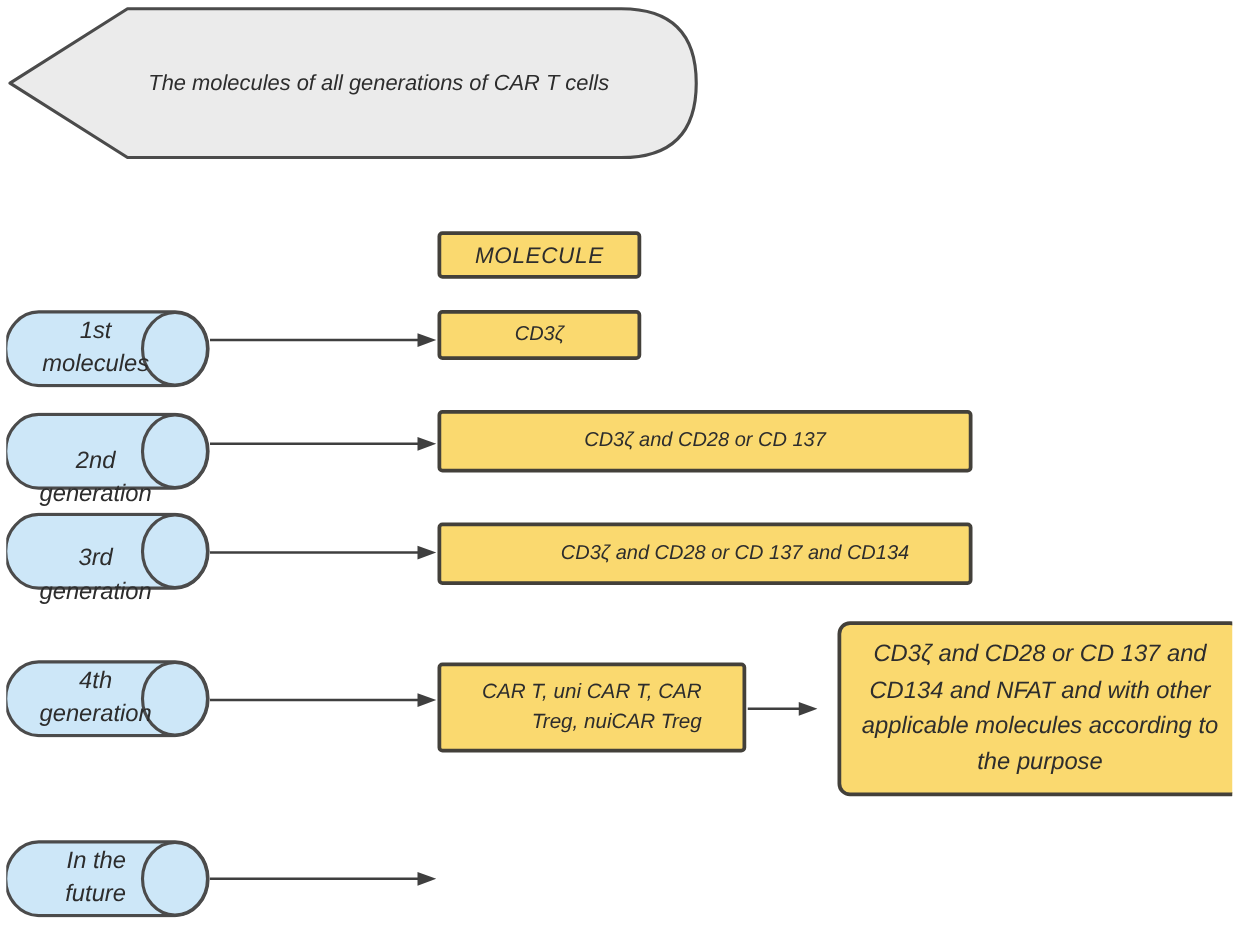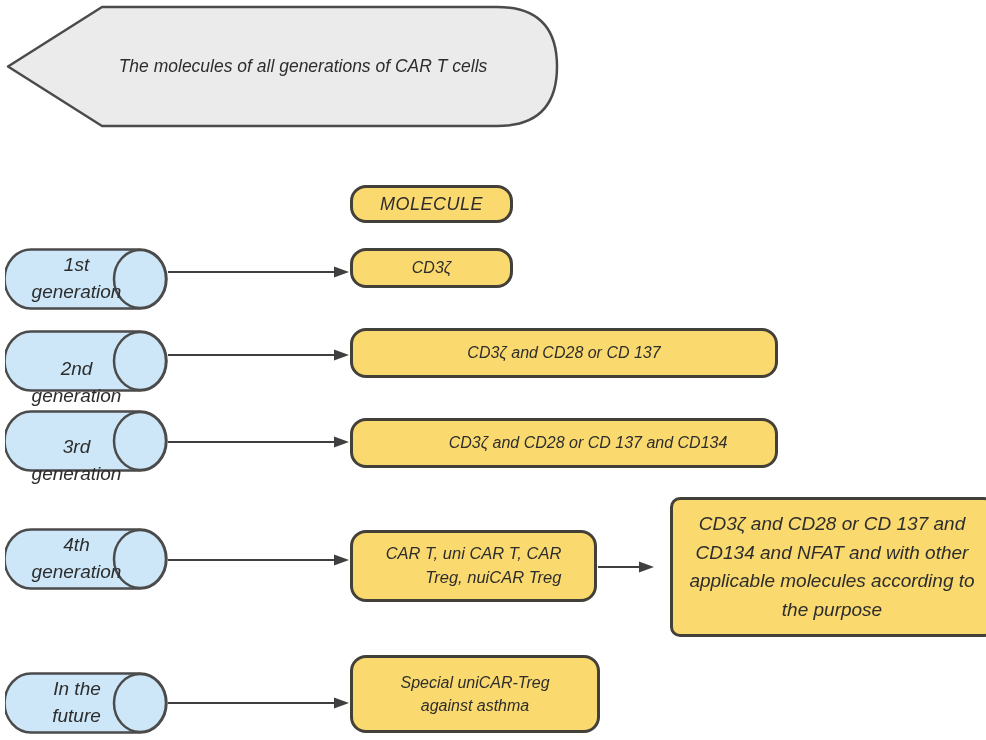--- a/index.html
+++ b/index.html
@@ -28,21 +28,21 @@
     justify-content: center;
     text-align: center;
     white-space: pre-line;
     pointer-events: none;
   }
 
   
   .ybox {
     background: #FAD96F;
     border: 3px solid #43403a;
-    border-radius: 16px;
+    border-radius: 4px;
     display: flex;
     align-items: center;
     justify-content: center;
     text-align: center;
     white-space: pre-line;
     box-sizing: border-box;
     font-size: 16px;
     line-height: 1.45;
   }
   .ybox.big { border-radius: 10px; font-size: 19px; line-height: 1.5; margin-left: 14px; }
@@ -64,21 +64,21 @@
   </div>
 
   <div class="abs ybox molecule-header" style="left:350px; top:185px; width:163px; height:38px;">MOLECULE</div>
 
   <div class="abs" style="left:5px; top:248px; width:163px; height:62px;">
     <svg class="shape-svg" viewBox="0 0 163 62">
       <path d="M 26 1.5 L 135 1.5 A 26 29 0 0 1 135 60.5 L 26 60.5 A 26 29 0 0 1 26 1.5 Z" fill="#CDE7F8" stroke="#4b4b4b" stroke-width="2.5"></path>
       <ellipse cx="135" cy="31" rx="26" ry="29" fill="#CDE7F8" stroke="#4b4b4b" stroke-width="2.5"></ellipse>
     </svg>
     <div class="label-overlay cyl-label" style="right:20px;">1st
-generation</div>
+molecules</div>
   </div>
   <svg class="abs" style="left:168px; top:264px;" width="181" height="16" viewBox="0 0 181 16">
     <line x1="0" y1="8" x2="167" y2="8" stroke="#3f3f3f" stroke-width="2"></line>
     <polygon points="166,2.5 181,8 166,13.5" fill="#3f3f3f"></polygon>
   </svg>
   <div class="abs ybox" style="left:350px; top:248px; width:163px; height:40px;">CD3ζ</div>
 
   <div class="abs" style="left:5px; top:330px; width:163px; height:62px;">
     <svg class="shape-svg" viewBox="0 0 163 62">
       <path d="M 26 1.5 L 135 1.5 A 26 29 0 0 1 135 60.5 L 26 60.5 A 26 29 0 0 1 26 1.5 Z" fill="#CDE7F8" stroke="#4b4b4b" stroke-width="2.5"></path>
@@ -135,16 +135,14 @@
       <path d="M 26 1.5 L 135 1.5 A 26 29 0 0 1 135 60.5 L 26 60.5 A 26 29 0 0 1 26 1.5 Z" fill="#CDE7F8" stroke="#4b4b4b" stroke-width="2.5"></path>
       <ellipse cx="135" cy="31" rx="26" ry="29" fill="#CDE7F8" stroke="#4b4b4b" stroke-width="2.5"></ellipse>
     </svg>
     <div class="label-overlay cyl-label" style="right:20px;text-align:right;">In the
 future</div>
   </div>
   <svg class="abs" style="left:168px; top:695px;" width="181" height="16" viewBox="0 0 181 16">
     <line x1="0" y1="8" x2="167" y2="8" stroke="#3f3f3f" stroke-width="2"></line>
     <polygon points="166,2.5 181,8 166,13.5" fill="#3f3f3f"></polygon>
   </svg>
-  <div class="abs ybox" style="left:350px; top:655px; width:250px; height:78px;">Special uniCAR-Treg
-against asthma</div>
 
 </div>
 
 </body></html>

